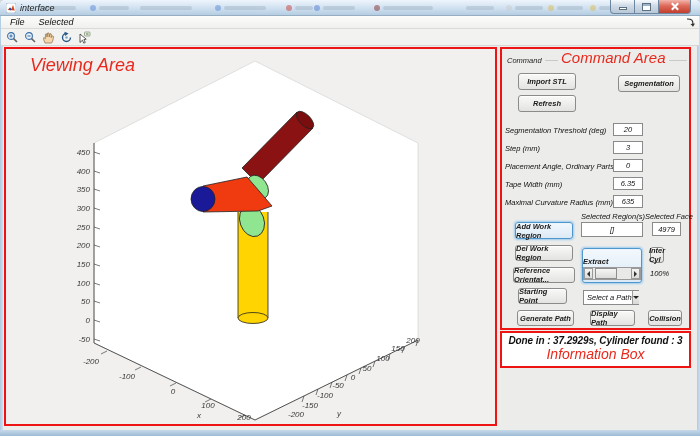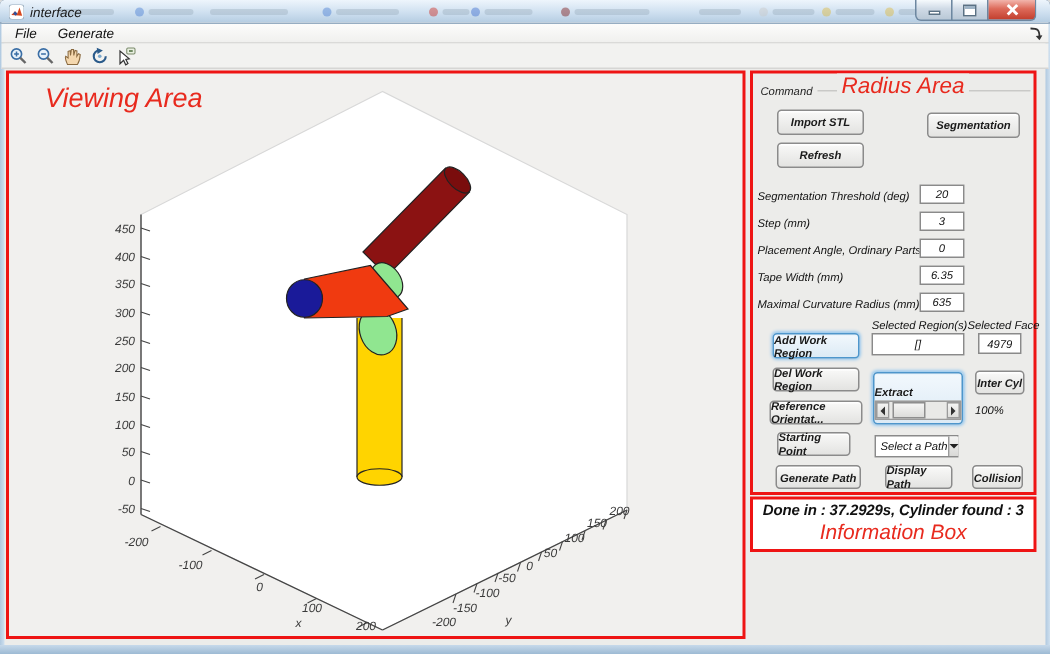--- a/index.html
+++ b/index.html
@@ -150,21 +150,21 @@
           <span class="g-max"></span>
         </div>
       <div class="winbtn close">
           <span class="g-close"></span>
         </div>
     </div>
   </div>
 
   <div class="menubar">
     <span class="menu-item">File</span>
-    <span class="menu-item">Generate</span>
+    <span class="menu-item">Selected</span>
     <svg class="dock-icon" width="9" height="9" viewBox="0 0 9 9">
       <path d="M1,1 C6,1 7,2 7,7" fill="none" stroke="#333" stroke-width="1.2"></path>
       <path d="M4.5,6 L7,8.8 L9,5.5 Z" fill="#333"></path>
     </svg>
   </div>
 
   <div class="toolbar">
     <div class="tool">
       <svg width="13" height="13" viewBox="0 0 13 13">
         <circle cx="5" cy="5" r="3.4" fill="#e8f2fa" stroke="#3a6ea5" stroke-width="1.1"></circle>
@@ -297,21 +297,21 @@
           <polygon points="197,137 241,128 266,157 252,162 197,163" fill="#f03a10"></polygon>
           <ellipse cx="197" cy="150" rx="12" ry="12.5" fill="#1a1a99"></ellipse>
         </g>
       </svg>
       <div class="va-label">Viewing Area</div>
     </div>
 
     <div class="command">
       <div class="grp-line"></div>
       <span class="grp-label">Command</span>
-      <span class="ca-label">Radius Area</span>
+      <span class="ca-label">Command Area</span>
 
       <div class="btn" style="left:16px;top:24px;width:58px;height:17px">Import STL</div>
       <div class="btn" style="left:116px;top:26px;width:62px;height:17px">Segmentation</div>
       <div class="btn" style="left:16px;top:46px;width:58px;height:17px">Refresh</div>
 
       <span class="flabel" style="left:3px;top:77px">Segmentation Threshold  (deg)</span>
       <div class="ebox" style="left:111px;top:74px;width:30px;height:13px">20</div>
 
       <span class="flabel" style="left:3px;top:95px">Step (mm)</span>
       <div class="ebox" style="left:111px;top:92px;width:30px;height:13px">3</div>
@@ -327,21 +327,21 @@
 
       <span class="flabel" style="left:76px;top:163px;width:70px;text-align:center">Selected Region(s)</span>
       <span class="flabel" style="left:143px;top:163px;width:44px;text-align:center">Selected Face</span>
 
       <div class="btn hl" style="left:13px;top:173px;width:58px;height:17px">Add Work Region</div>
       <div class="ebox" style="left:79px;top:173px;width:62px;height:15px">[]</div>
       <div class="ebox" style="left:150px;top:173px;width:29px;height:14px">4979</div>
 
       <div class="btn" style="left:13px;top:196px;width:58px;height:16px">Del Work Region</div>
       <div class="btn hl" style="left:80px;top:199px;width:60px;height:35px">Extract Cylinders</div>
-      <div class="btn" style="left:148px;top:198px;width:33px;height:16px">Inter Cyl</div>
+      <div class="btn" style="left:148px;top:198px;width:14px;height:16px">Inter Cyl</div>
 
       <div class="btn" style="left:11px;top:218px;width:62px;height:16px">Reference Orientat...</div>
       <div class="slider" style="left:81px;top:218px;width:58px;height:13px">
         <div class="sl-arrow">
             <span class="tri-l"></span>
           </div>
         <div class="sl-track">
             <div class="sl-thumb"></div>
           </div>
         <div class="sl-arrow">

